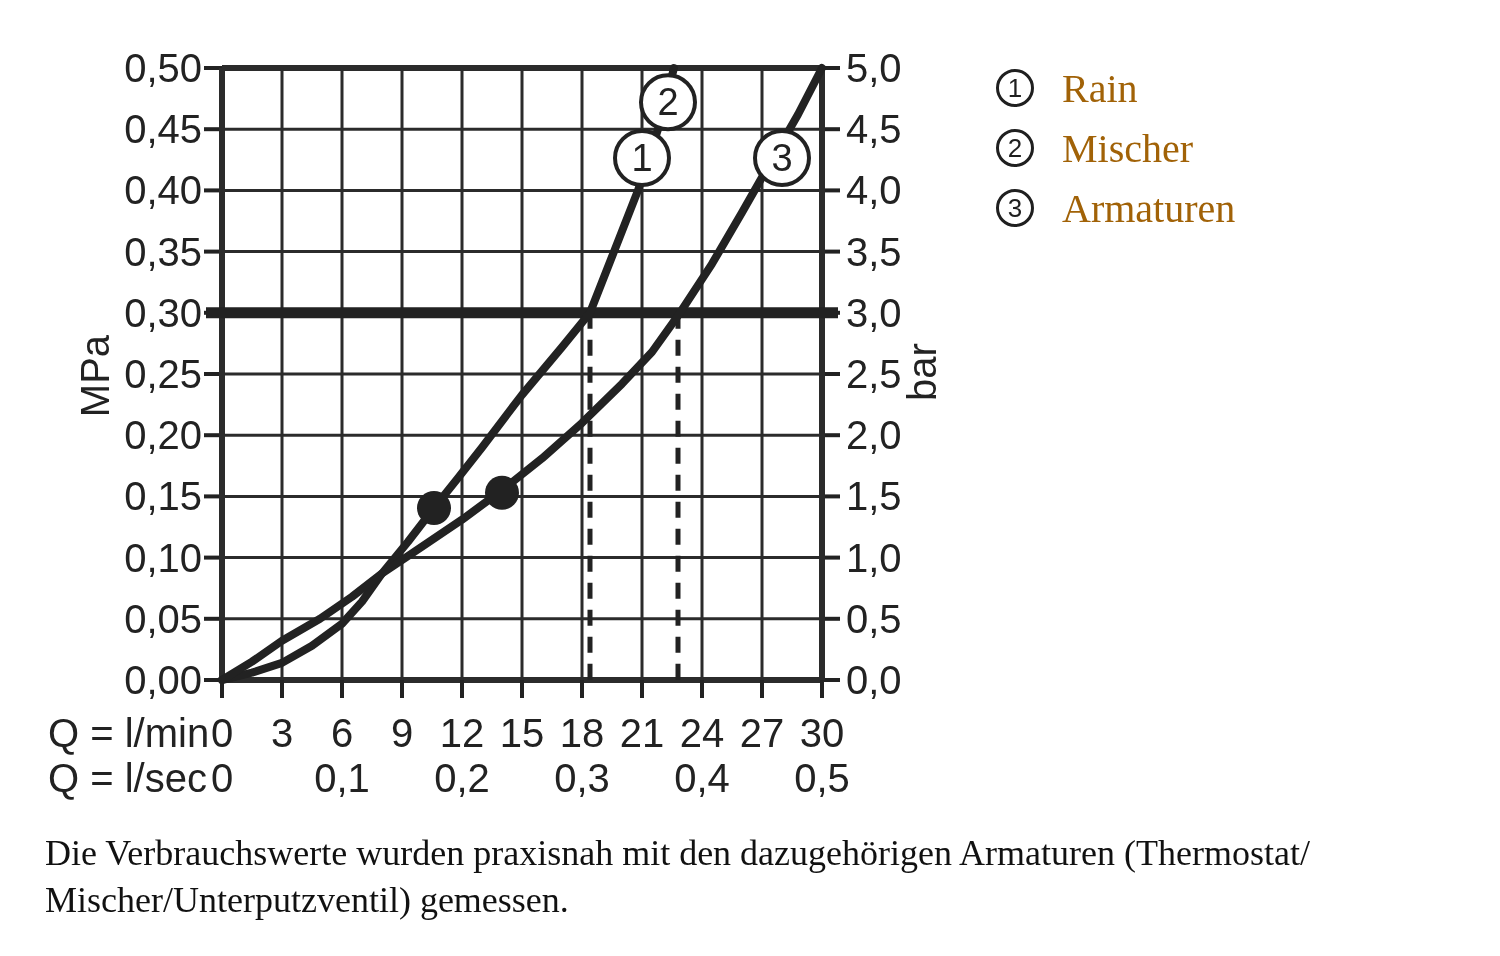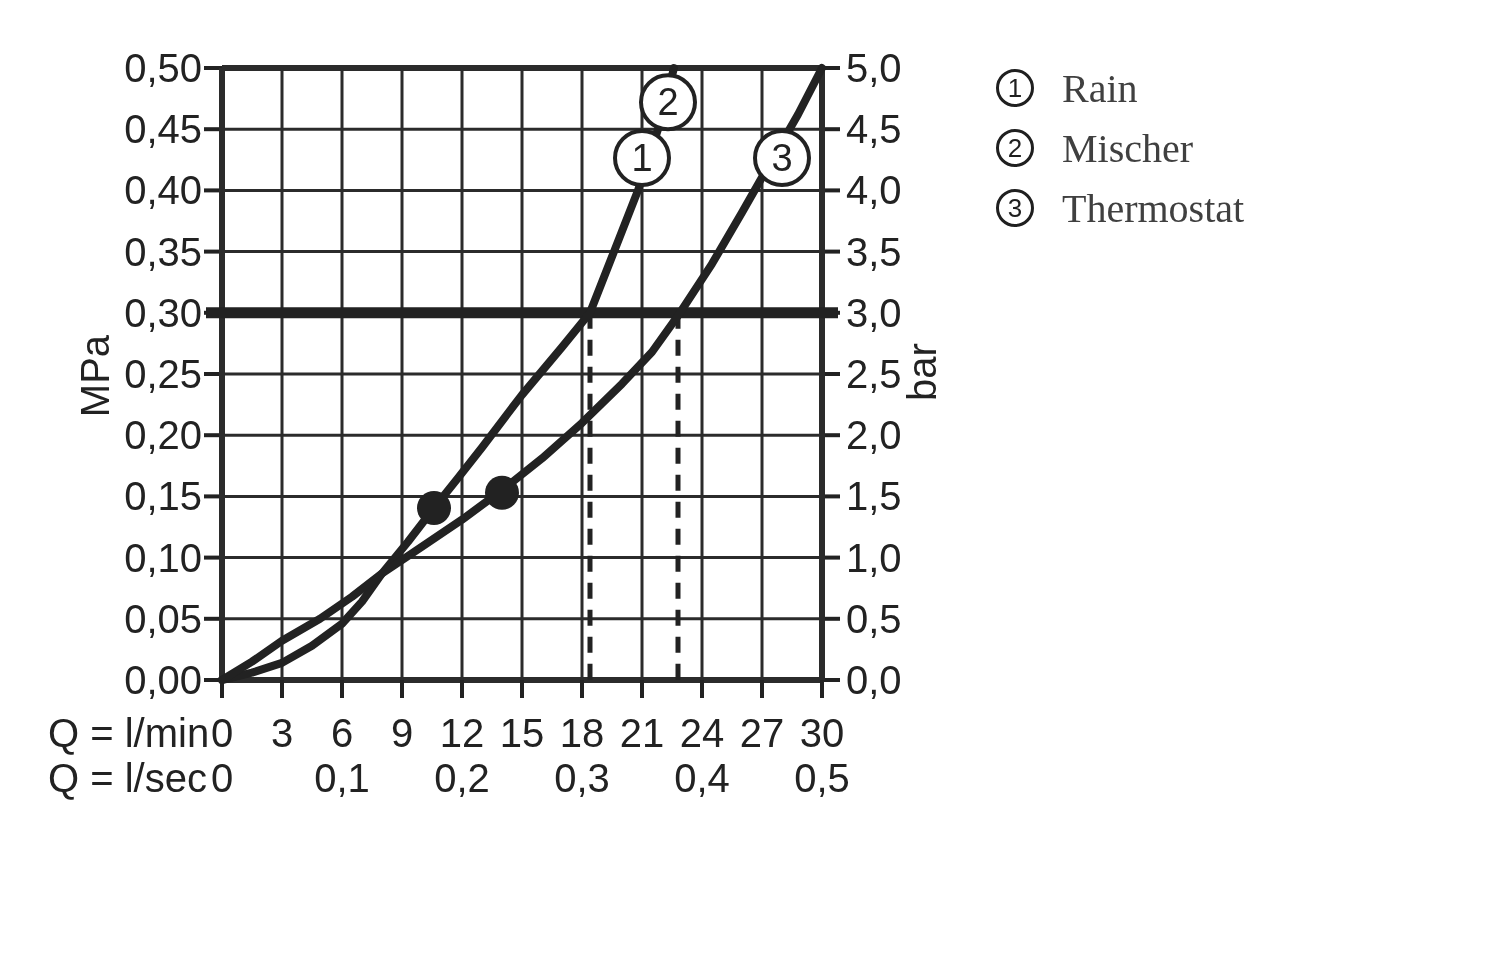--- a/index.html
+++ b/index.html
@@ -26,21 +26,21 @@
   .legend { position: absolute; left: 996px; top: 69px; }
   .legend-item { display: flex; align-items: center; height: 38px; margin-bottom: 22px; }
   .legend-num {
     width: 38px; height: 38px; box-sizing: border-box;
     border: 3px solid #1f1f1f; border-radius: 50%;
     display: flex; align-items: center; justify-content: center;
     font-size: 26px; color: #1f1f1f; flex: 0 0 auto;
   }
   .legend-label {
     font-family: "Liberation Serif", serif;
-    font-size: 40px; color: #404040; margin-left: 28px;
+    font-size: 40px; color: #a16207; margin-left: 28px;
     white-space: nowrap;
   }
   .caption {
     position: absolute; left: 45px; top: 830px; width: 1420px;
     font-family: "Liberation Serif", serif;
     font-size: 36px; line-height: 47px; color: #111111;
   }
 </style>
 </head>
 <body>
@@ -167,18 +167,22 @@
     <div class="legend-item">
       <span class="legend-num">1</span>
       <span class="legend-label">Rain</span>
     </div>
     <div class="legend-item">
       <span class="legend-num">2</span>
       <span class="legend-label">Mischer</span>
     </div>
     <div class="legend-item">
       <span class="legend-num">3</span>
-      <span class="legend-label">Thermostat</span>
+      <span class="legend-label">Armaturen</span>
     </div>
   </div>
 
+  <div class="caption">
+    <div>Die Verbrauchswerte wurden praxisnah mit den dazugehörigen Armaturen (Thermostat/</div>
+    <div>Mischer/Unterputzventil) gemessen.</div>
+  </div>
 
 </div>
 
 </body></html>

